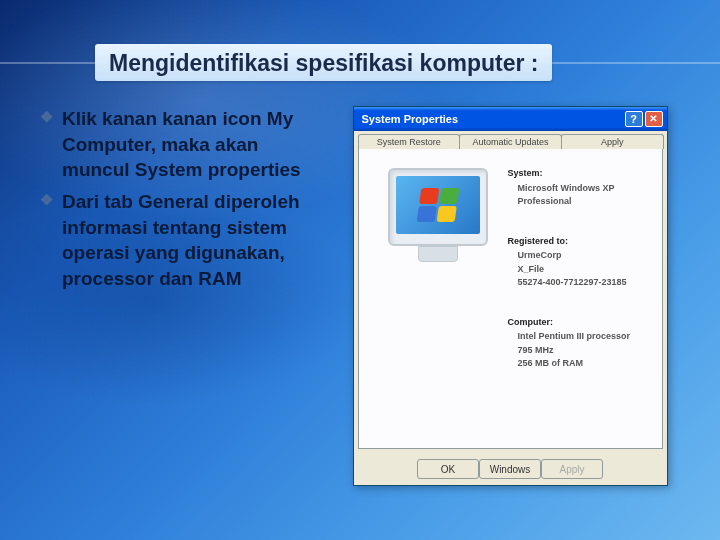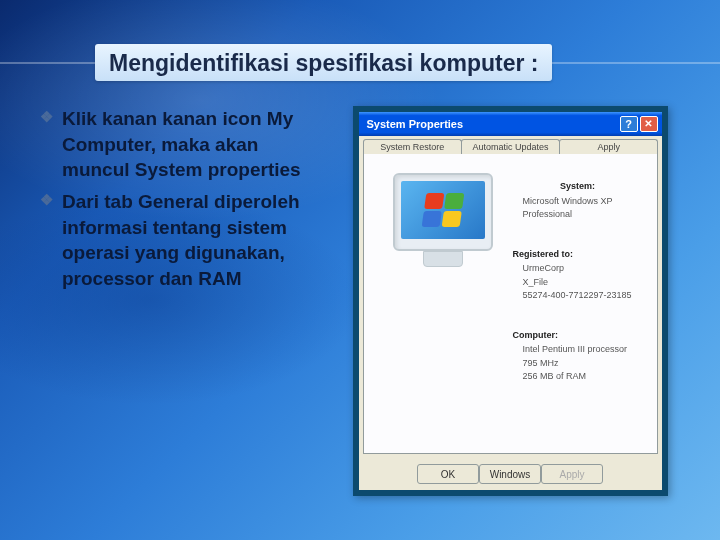--- a/index.html
+++ b/index.html
@@ -34,21 +34,21 @@
 .bullets { width: 280px; color: #0a1a3a; }
 .bullet-item {
   font-size: 19px; font-weight: bold; line-height: 1.35;
   margin-bottom: 6px; padding-left: 22px; position: relative;
 }
 .bullet-item::before {
   content: "❖"; color: #4a6a9a; position: absolute; left: 0; top: 1px; font-size: 15px;
 }
 .screenshot-wrap { flex: 1; display: flex; justify-content: center; }
 .sysprops {
-  width: 315px; background: #ece9d8; border: 6px solid #0c4a6e;
+  width: 315px; background: #ece9d8; border: 1px solid #0c4a6e;
   font-family: Tahoma, sans-serif; font-size: 10px;
   box-shadow: 2px 2px 8px rgba(0,0,0,0.3);
 }
 .sp-titlebar {
   background: linear-gradient(to bottom, #3d95ff 0%, #0054e3 15%, #0054e3 85%, #003db0 100%);
   color: white; padding: 4px 4px 4px 8px; font-size: 11px; font-weight: bold;
   display: flex; align-items: center; justify-content: space-between;
 }
 .sp-titlebar-btns { display: flex; gap: 2px; }
 .sp-close {
@@ -88,22 +88,22 @@
   display: flex; align-items: center; justify-content: center; overflow: hidden;
 }
 .monitor-stand {
   width: 40px; height: 16px; background: #d8e0e6; margin: 0 auto;
   border-radius: 0 0 4px 4px; border: 1px solid #c0cad0;
 }
 .xp-flag { display: flex; flex-wrap: wrap; width: 40px; height: 36px; transform: skewX(-8deg); }
 .flag-q { width: 18px; height: 16px; margin: 1px; border-radius: 3px; }
 .sp-info { flex: 1; color: #333; font-size: 9px; line-height: 1.5; }
 .sp-info h5 { font-size: 9px; color: #222; margin-bottom: 1px; margin-top: 26px; }
-.sp-info div { margin-left: 10px; color: #555; }
-.sp-info h5:first-child { margin-top: 12px; text-align: center; }
+.sp-info div { margin-left: 10px; color: #555; font-weight: bold; }
+.sp-info h5:first-child { margin-top: 4px; }
 .sp-buttons {
   display: flex; justify-content: center; padding: 6px 8px;
 }
 .sp-btn {
   width: 62px; height: 20px; font-size: 10px; background: #ece9d8;
   border: 1px solid #919b9c; border-radius: 3px; color: #333;
   display: flex; align-items: center; justify-content: center;
 }
 .sp-btn.disabled { color: #aaa; }
 </style>

